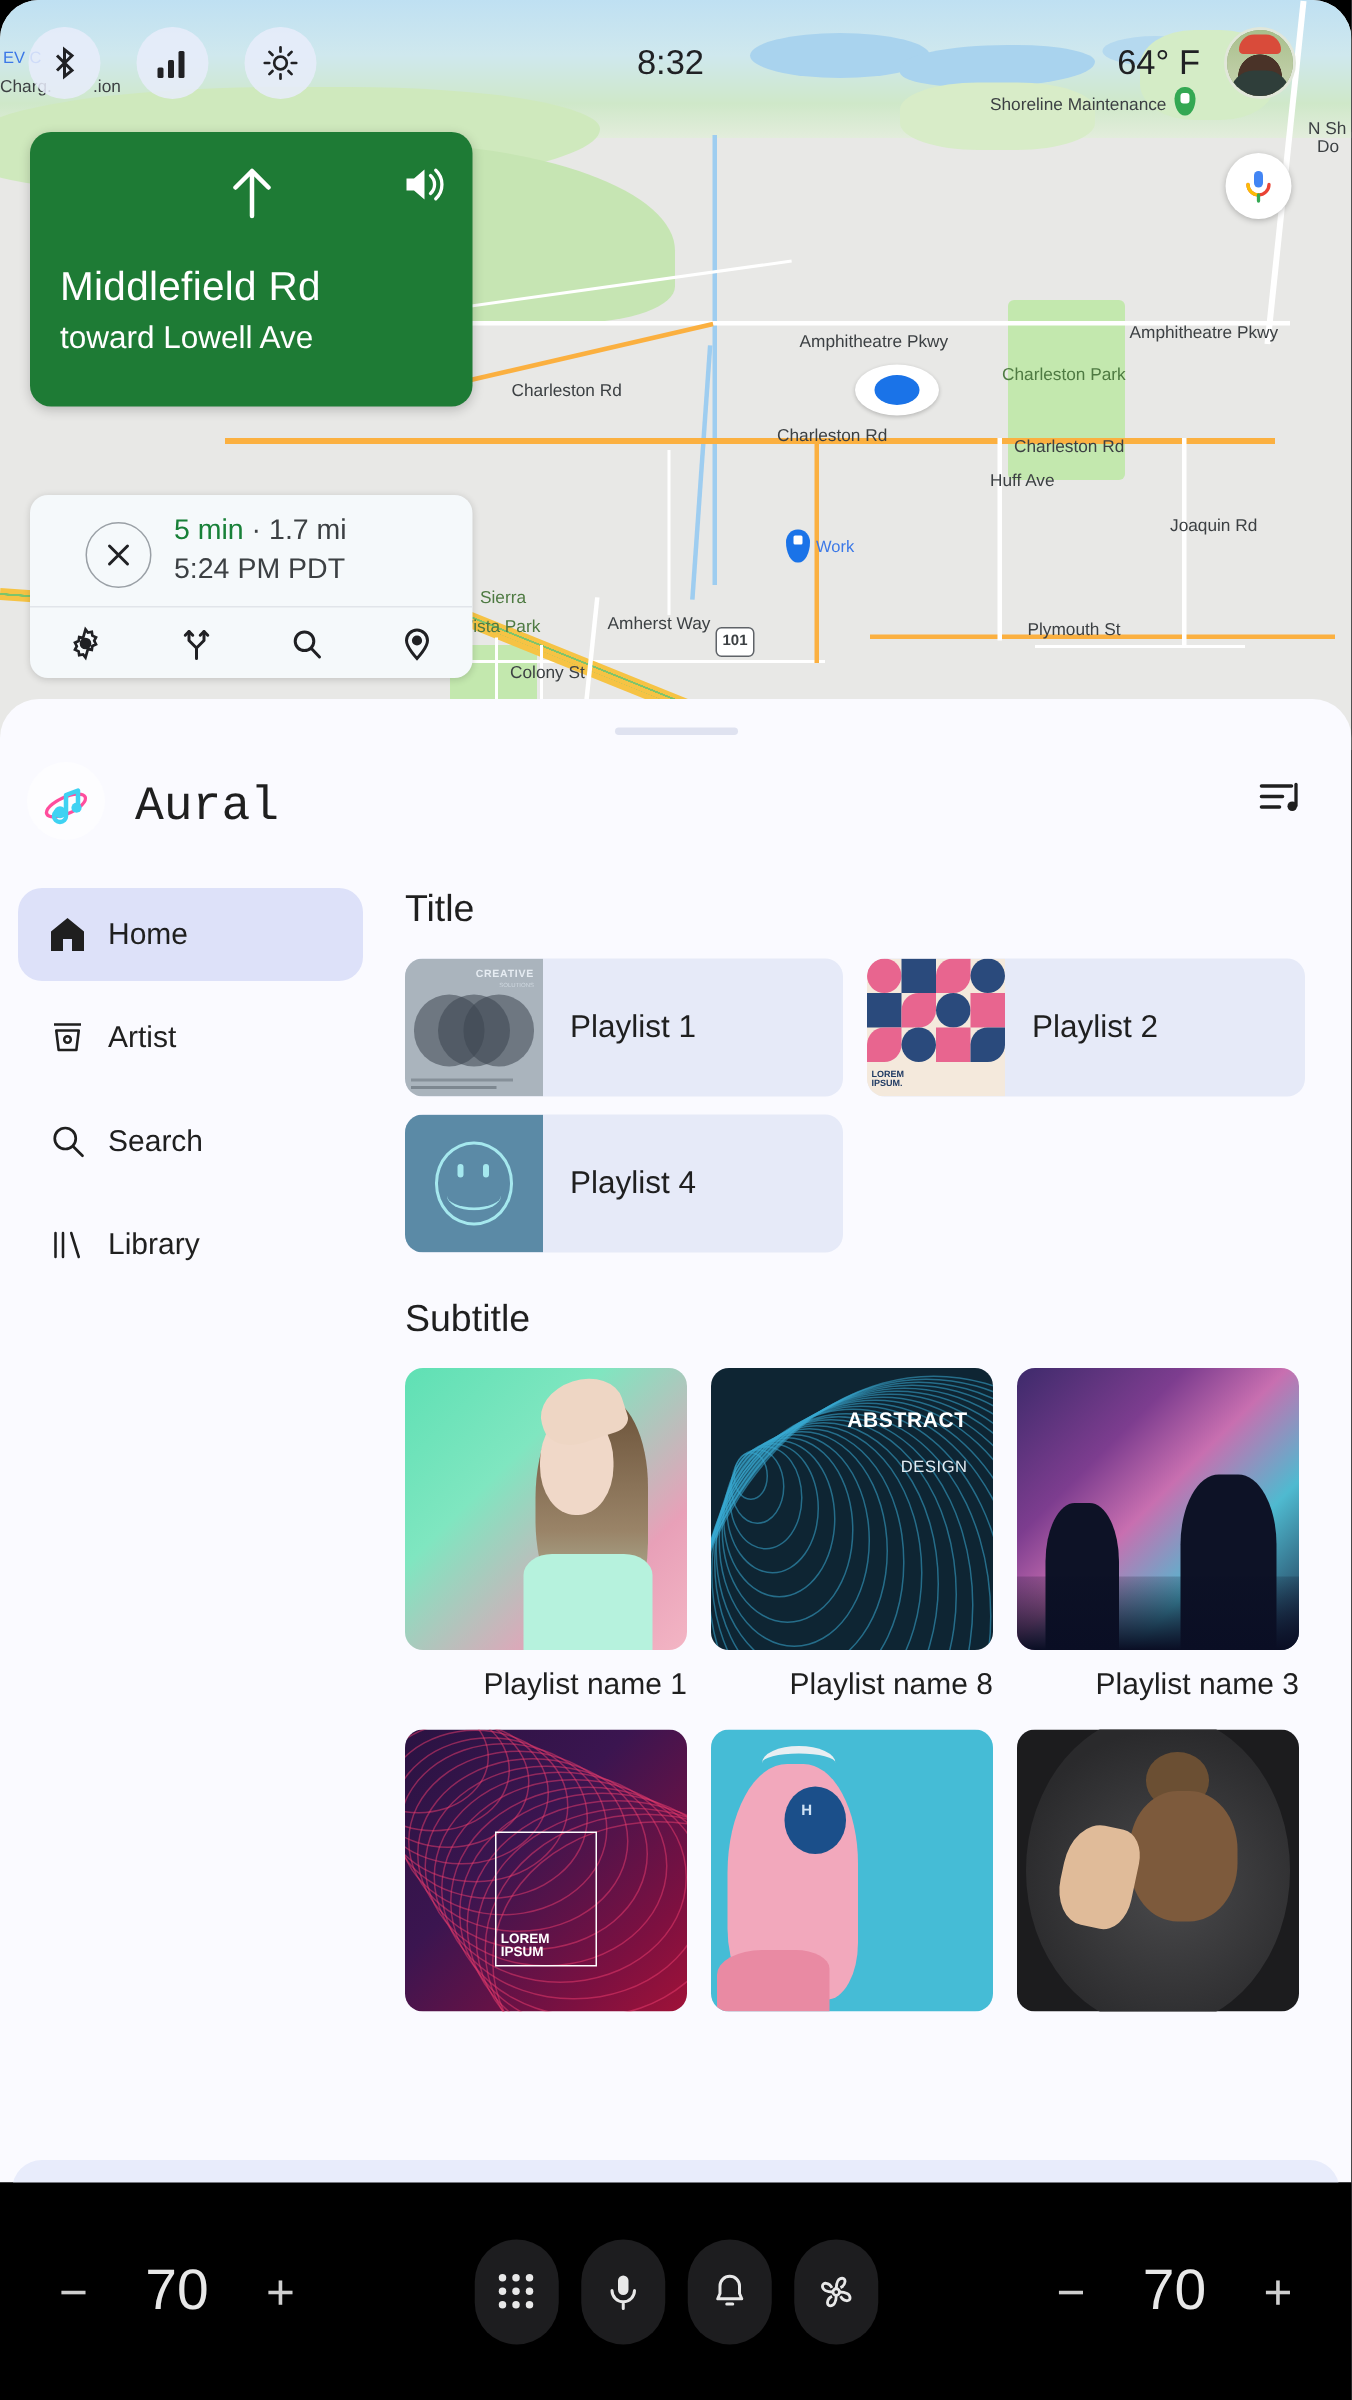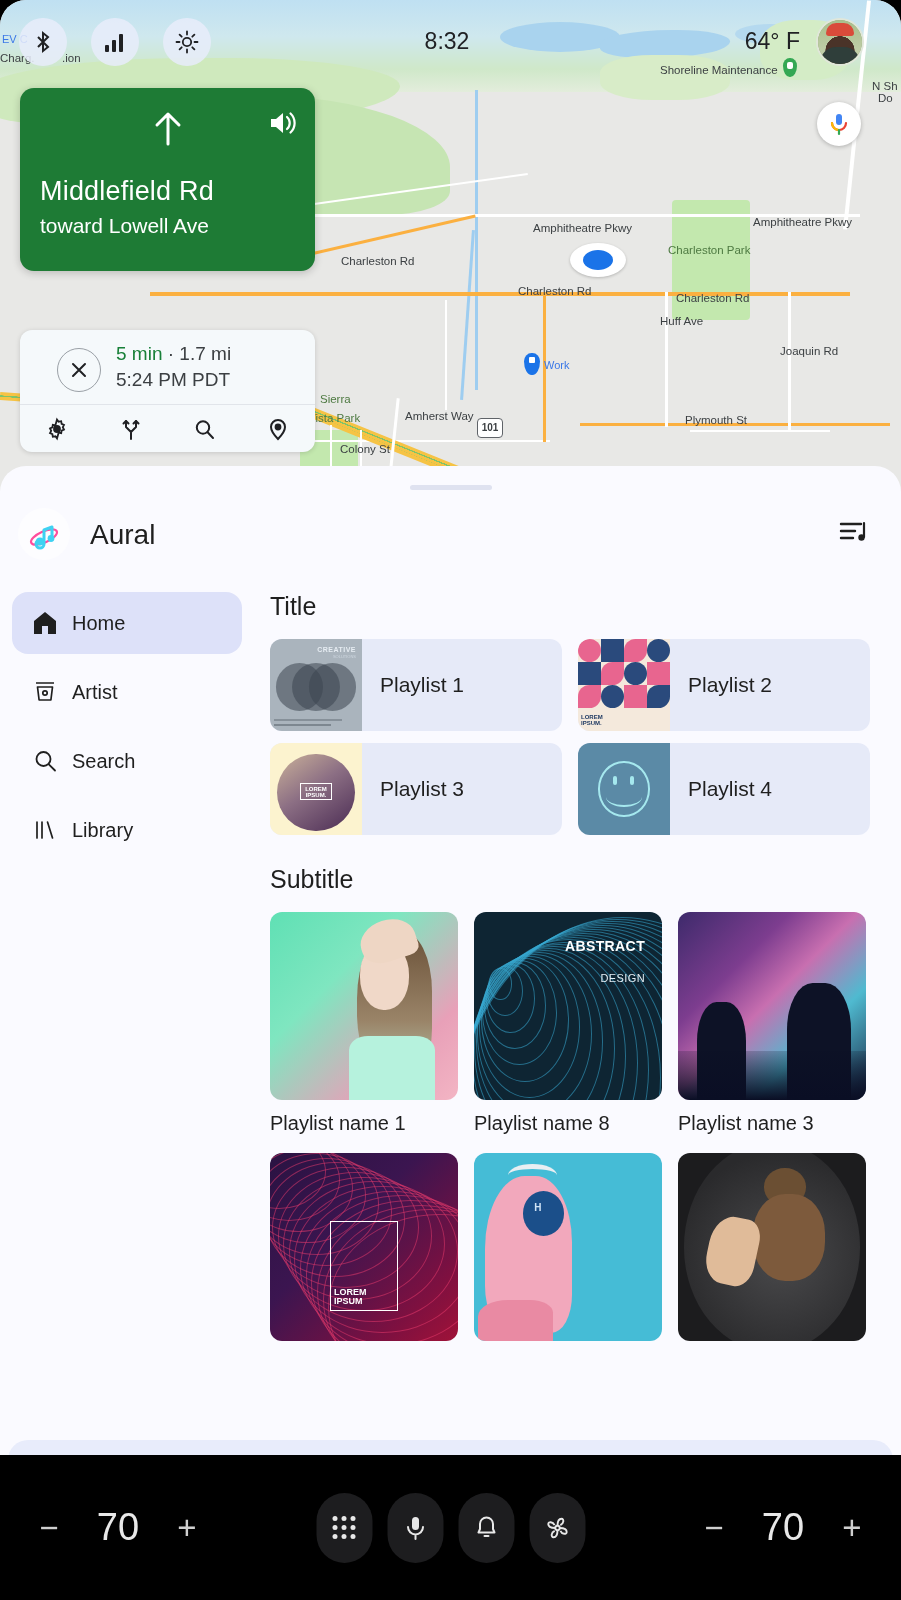--- a/index.html
+++ b/index.html
@@ -198,21 +198,21 @@
   .drag-handle {
     position:absolute; left:50%; top:19px; transform:translateX(-50%);
     width:82px; height:5px; border-radius:3px; background:#dfe2f0;
   }
   .app-header { position:absolute; left:0; top:42px; width:100%; height:66px; }
   .app-logo {
     position:absolute; left:18px; top:0; width:52px; height:52px; border-radius:50%;
     background:#fdfdff; display:flex; align-items:center; justify-content:center;
   }
   .app-title {
-    position:absolute; left:90px; top:11px; font-size:28px; color:#1f1f1f;
+    position:absolute; left:90px; top:11px; font-size:32px; color:#1f1f1f;font-family:Liberation Mono, monospace;
   }
   .queue-btn { position:absolute; right:32px; top:10px; }
 
   
   .sidebar { position:absolute; left:12px; top:126px; width:230px; }
   .side-item {
     position:relative; height:62px; border-radius:16px;
     display:flex; align-items:center; padding-left:20px; margin-bottom:7px;
   }
   .side-item.active { background:#dde1f9; }
@@ -231,21 +231,21 @@
   }
   .pl-thumb { width:92px; height:92px; flex:none; position:relative; overflow:hidden; }
   .pl-name { font-size:21px; color:#1f1f1f; margin-left:18px; }
 
   
   .big-grid { display:grid; grid-template-columns:188px 188px 188px; gap:18px 16px; margin-top:4px; }
   .big-card { width:188px; }
   .big-art {
     width:188px; height:188px; border-radius:12px; overflow:hidden; position:relative;
   }
-  .big-name { font-size:20px; color:#1f1f1f; margin-top:12px; white-space:nowrap; }
+  .big-name { font-size:20px; color:#1f1f1f; margin-top:12px; white-space:nowrap;text-align:right; }
 
   
   .art-creative { position:absolute; inset:0; background:#aab4bd; }
   .art-creative .circ { position:absolute; top:26%; width:52%; height:52%;
     background:rgba(60,70,80,.55); border-radius:50%; }
   .art-creative .t1 { position:absolute; right:6px; top:7px; color:#e6ecf2;
     font-size:7px; letter-spacing:.5px; font-weight:700; }
   .art-creative .t2 { position:absolute; right:6px; top:15px; color:#cfd8e0; font-size:4px; }
   .art-creative .bar { position:absolute; left:4px; bottom:5px; width:62%; height:2px;
     background:rgba(80,90,100,.5); }
@@ -693,29 +693,20 @@
                 <div class="g" style="left:50%; top:25%; background:#2a4a7c; border-radius:50%;"></div>
                 <div class="g" style="left:75%; top:25%; background:#e8658f; border-radius:0;"></div>
                 <div class="g" style="left:0%; top:50%; background:#e8658f; border-radius:50% 0 50% 0;"></div>
                 <div class="g" style="left:25%; top:50%; background:#2a4a7c; border-radius:50%;"></div>
                 <div class="g" style="left:50%; top:50%; background:#e8658f; border-radius:0;"></div>
                 <div class="g" style="left:75%; top:50%; background:#2a4a7c; border-radius:50% 0 50% 0;"></div>
                 <div class="lbl">LOREM<br>IPSUM.</div>
               </div>
             </div>
             <div class="pl-name">Playlist 2</div>
-          </div>
-          <div class="pl-card">
-            <div class="pl-thumb">
-              <div class="art-sphere" style="position: absolute; inset: 0px;">
-                <div class="ball"></div>
-                <div class="box">LOREM<br>IPSUM.</div>
-              </div>
-            </div>
-            <div class="pl-name">Playlist 3</div>
           </div>
           <div class="pl-card">
             <div class="pl-thumb">
               <div class="art-smiley" style="position: absolute; inset: 0px;">
                 <div class="face"></div>
                 <div class="eye" style="left:38%;top:36%"></div>
                 <div class="eye" style="left:57%;top:36%"></div>
                 <div class="mouth"></div>
               </div>
             </div>

